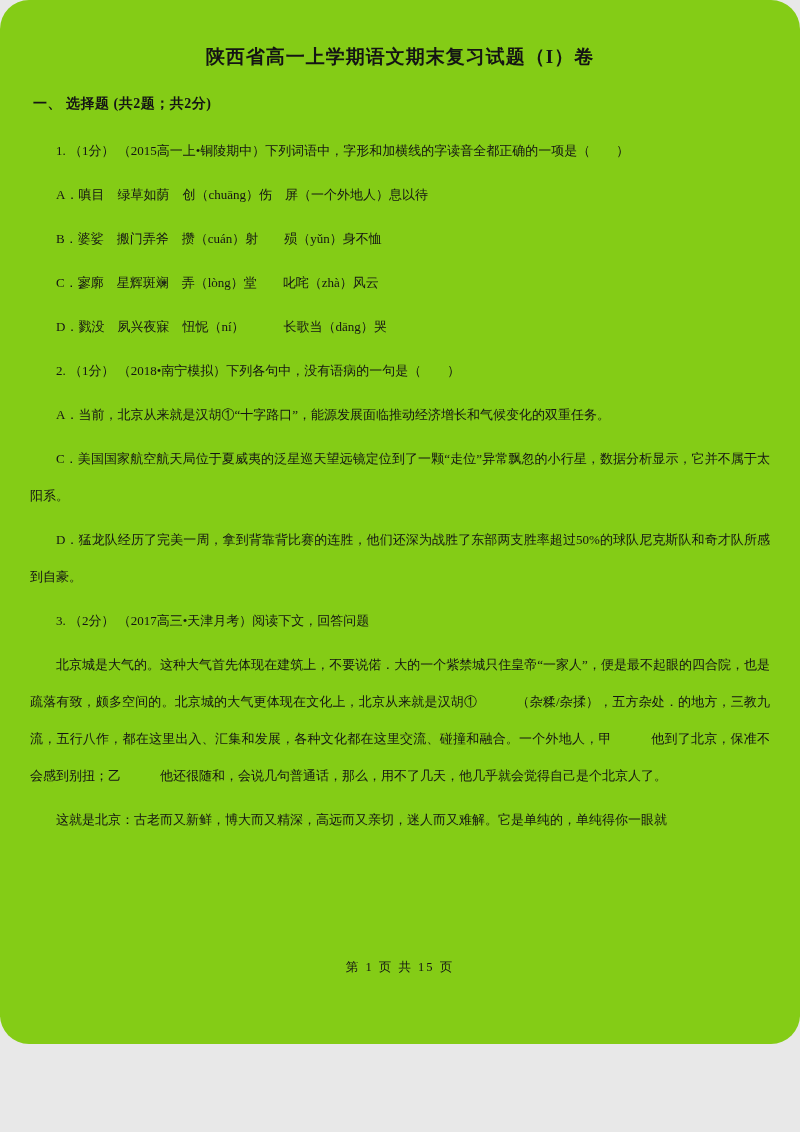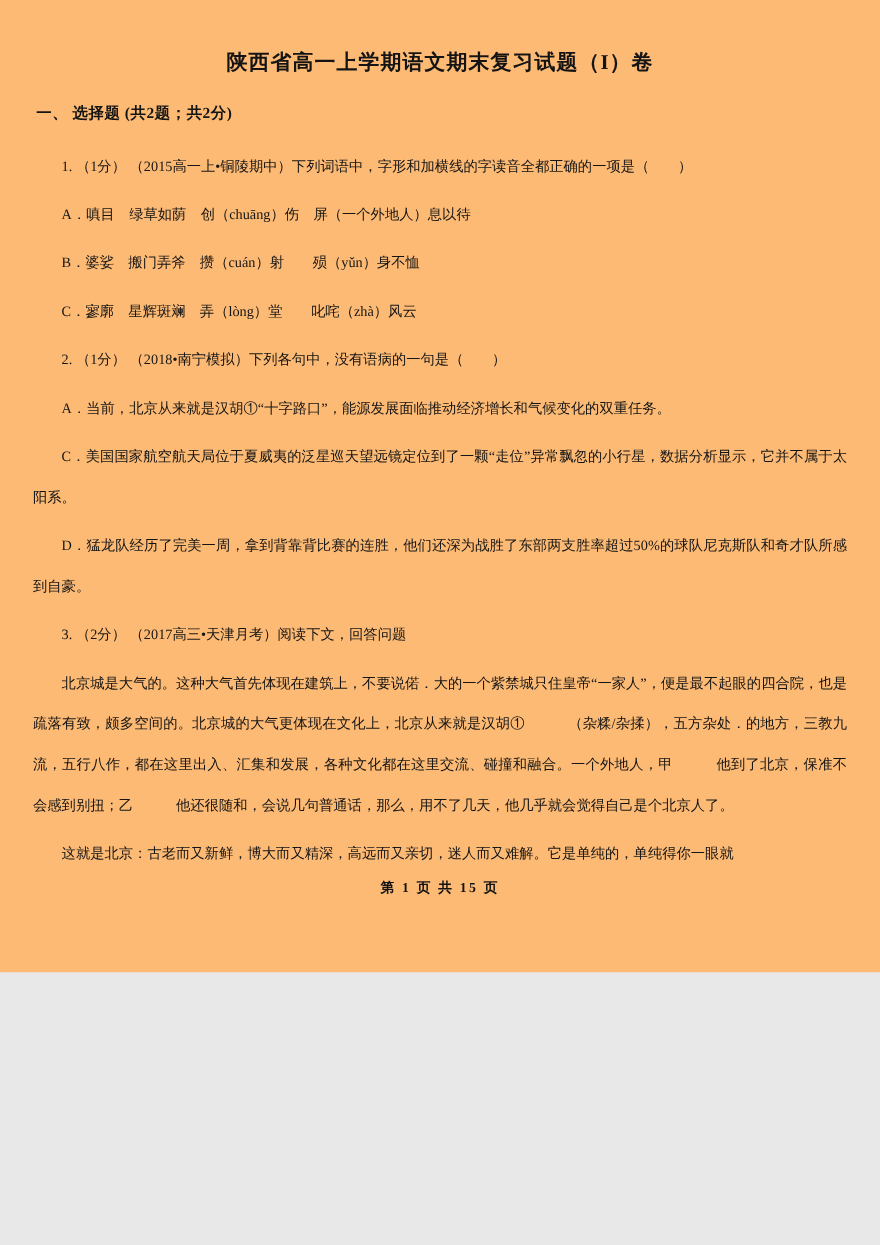--- a/index.html
+++ b/index.html
@@ -1,25 +1,26 @@
 <!DOCTYPE html>
 <html><head>
 <meta charset="utf-8">
 <style>
   html, body { margin: 0; padding: 0; background: #e8e8e8; }
   .doc {
     position: relative;
     width: 800px;
-    height: 884px;
+    height: 1044px;
     margin: 0 auto;
-    background: #fdba74;
+    background: #84cc16;
     color: #141414;
     font-family: "Liberation Serif", "DejaVu Serif", serif;
     font-size: 13px;
     overflow: hidden;
+    border-radius: 29px;
   }
   .title {
     margin: 0;
     padding-top: 44px;
     text-align: center;
     font-size: 19px;
     font-weight: bold;
     letter-spacing: 1px;
   }
   .meta-row {
@@ -48,37 +49,37 @@
   .sec-heading + .stem { margin-top: 10px; }
   .para { margin-top: 7px; }
   .footer {
     position: absolute;
     left: 0;
     bottom: 68px;
     width: 100%;
     text-align: center;
     font-size: 12.5px;
     letter-spacing: 2px;
-    font-weight: bold;
   }
 </style>
 </head>
 <body>
 
 <div class="doc">
 
   <h1 class="title">陕西省高一上学期语文期末复习试题（I）卷</h1>
 
 
   <div class="sec-heading">一、 选择题 (共2题；共2分)</div>
 
   <div class="stem">1. （1分） （2015高一上•铜陵期中）下列词语中，字形和加横线的字读音全都正确的一项是（　　）</div>
   <div class="option">A．嗔目　绿草如荫　创（chuāng）伤　屏（一个外地人）息以待</div>
   <div class="option">B．婆娑　搬门弄斧　攒（cuán）射　　殒（yǔn）身不恤</div>
   <div class="option">C．寥廓　星辉斑斓　弄（lòng）堂　　叱咤（zhà）风云</div>
+  <div class="option">D．戮没　夙兴夜寐　忸怩（ní）　　　长歌当（dāng）哭</div>
 
   <div class="stem">2. （1分） （2018•南宁模拟）下列各句中，没有语病的一句是（　　）</div>
   <div class="option">A．当前，北京从来就是汉胡①“十字路口”，能源发展面临推动经济增长和气候变化的双重任务。</div>
   <div class="option">C．美国国家航空航天局位于夏威夷的泛星巡天望远镜定位到了一颗“走位”异常飘忽的小行星，数据分析显示，它并不属于太阳系。</div>
   <div class="option">D．猛龙队经历了完美一周，拿到背靠背比赛的连胜，他们还深为战胜了东部两支胜率超过50%的球队尼克斯队和奇才队所感到自豪。</div>
 
 
   <div class="stem">3. （2分） （2017高三•天津月考）阅读下文，回答问题</div>
   <div class="para">北京城是大气的。这种大气首先体现在建筑上，不要说偌．大的一个紫禁城只住皇帝“一家人”，便是最不起眼的四合院，也是疏落有致，颇多空间的。北京城的大气更体现在文化上，北京从来就是汉胡①　　　（杂糅/杂揉），五方杂处．的地方，三教九流，五行八作，都在这里出入、汇集和发展，各种文化都在这里交流、碰撞和融合。一个外地人，甲　　　他到了北京，保准不会感到别扭；乙　　　他还很随和，会说几句普通话，那么，用不了几天，他几乎就会觉得自己是个北京人了。</div>
   <div class="para">这就是北京：古老而又新鲜，博大而又精深，高远而又亲切，迷人而又难解。它是单纯的，单纯得你一眼就</div>

